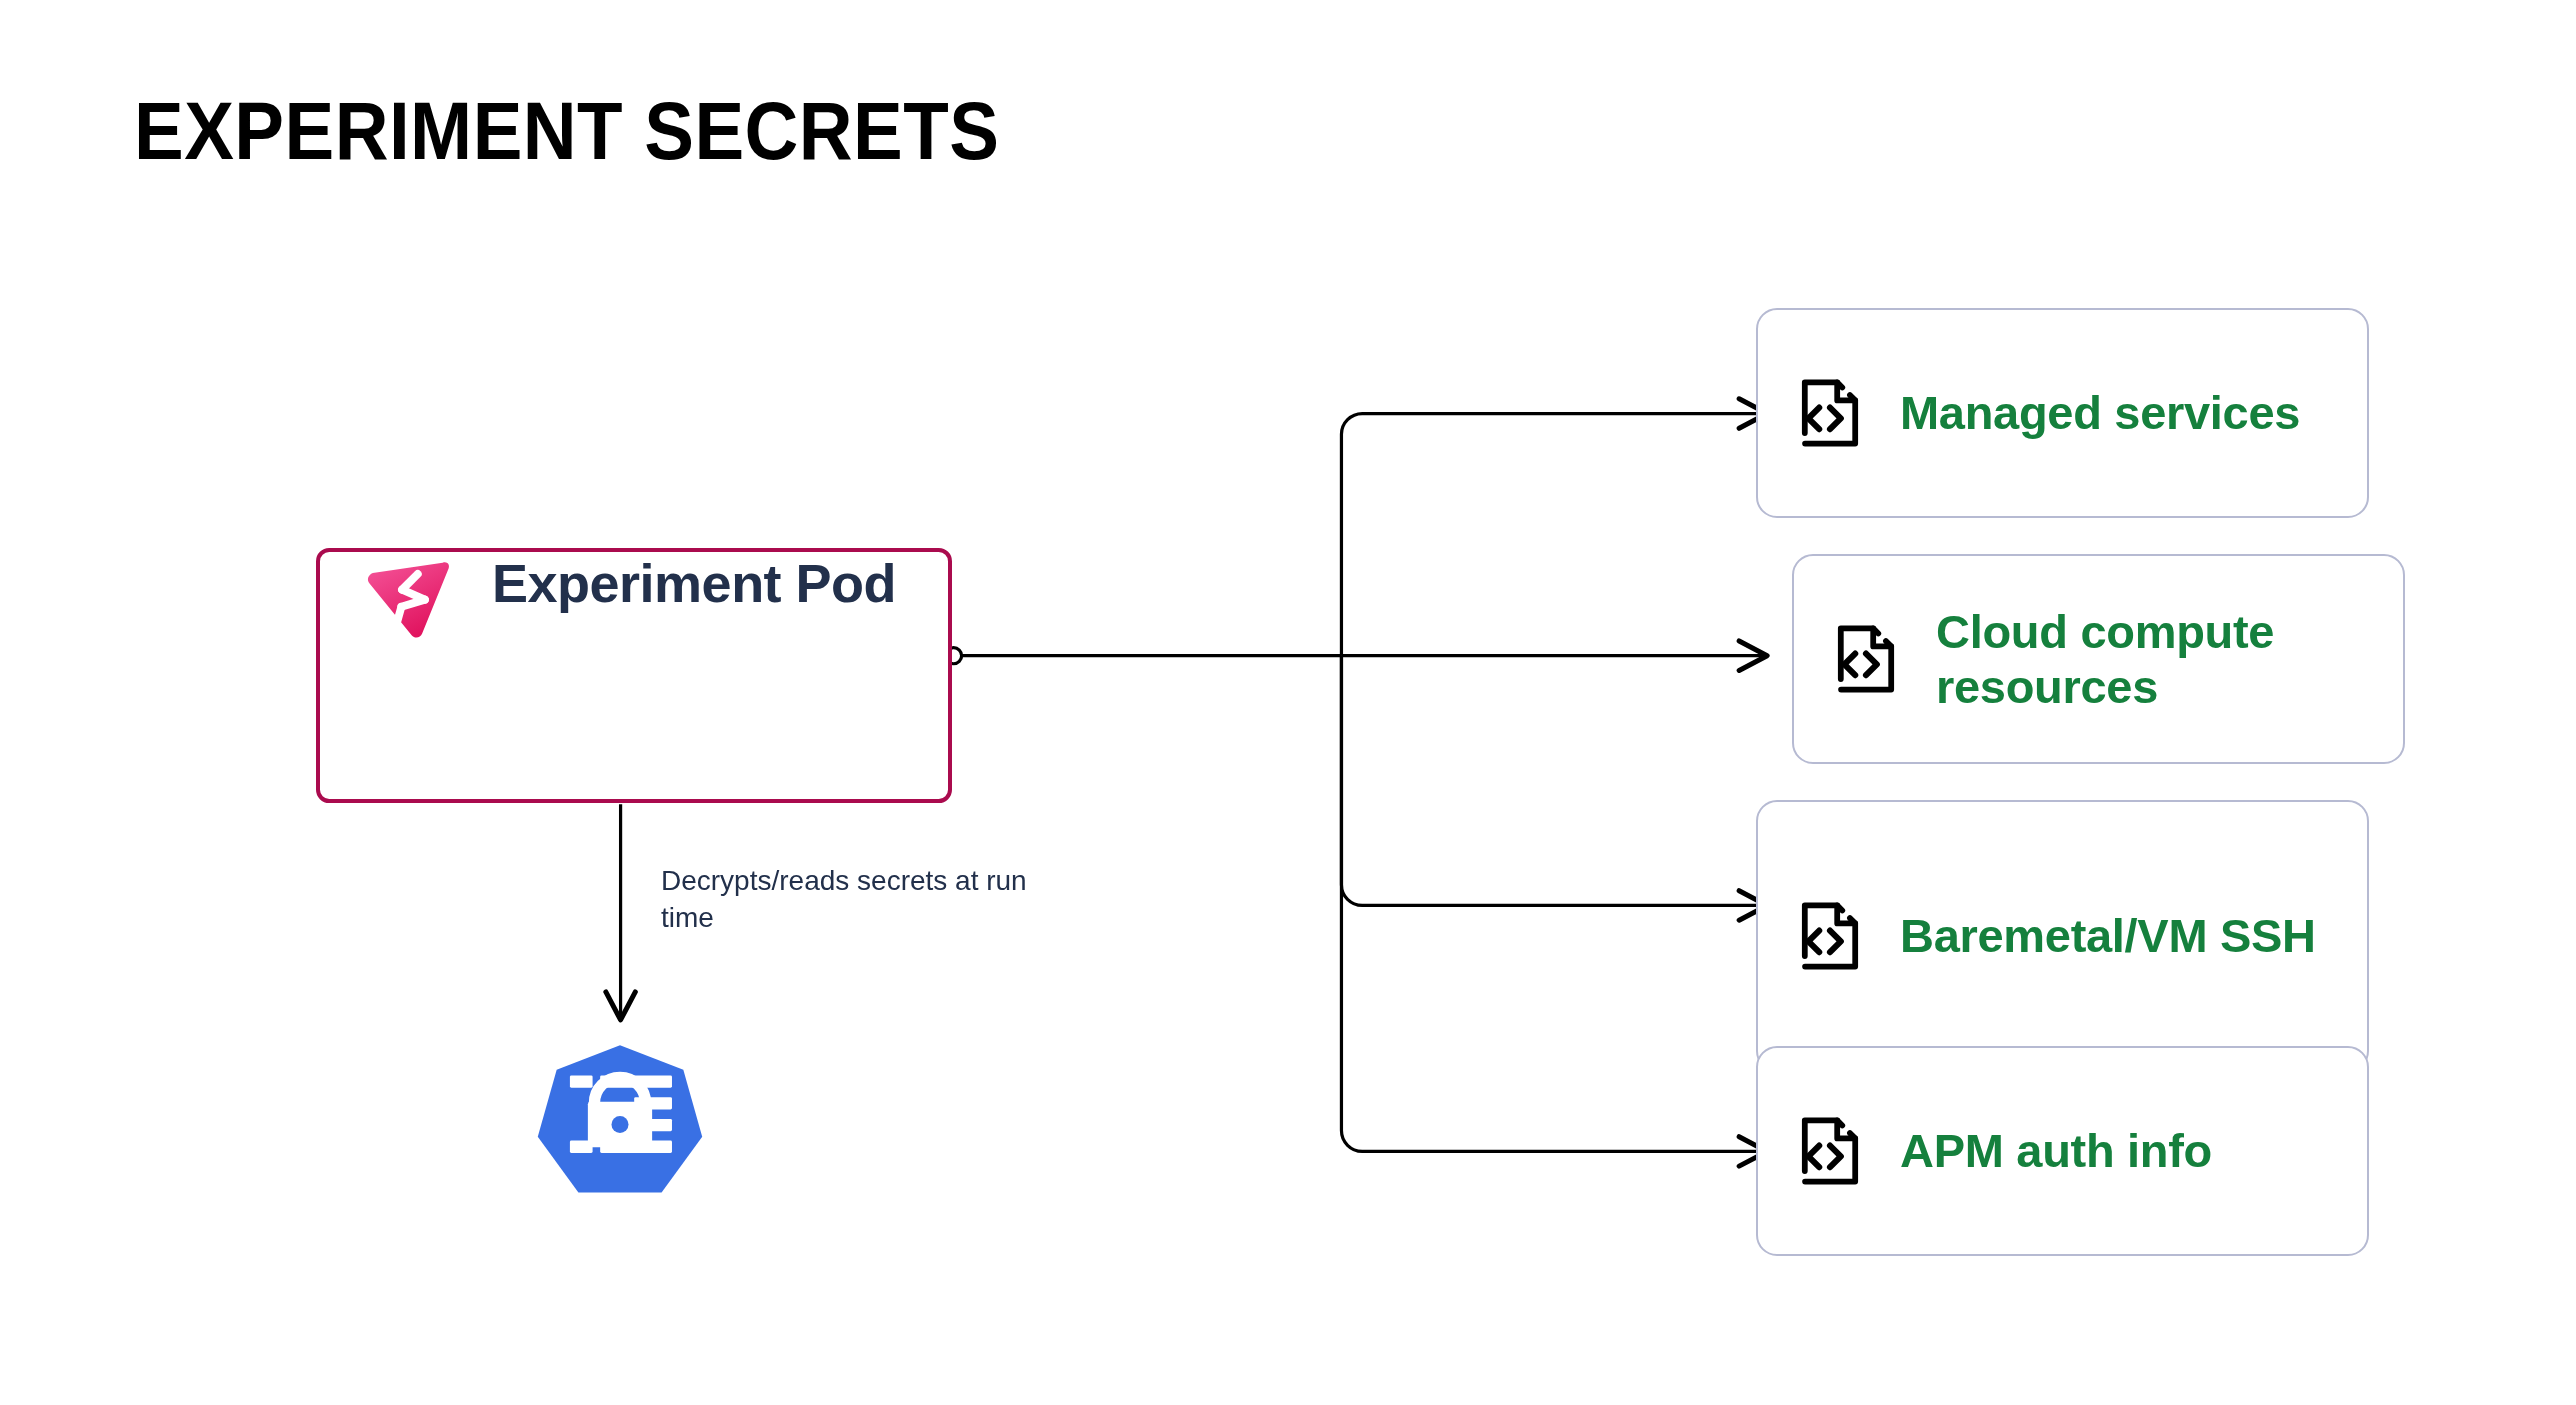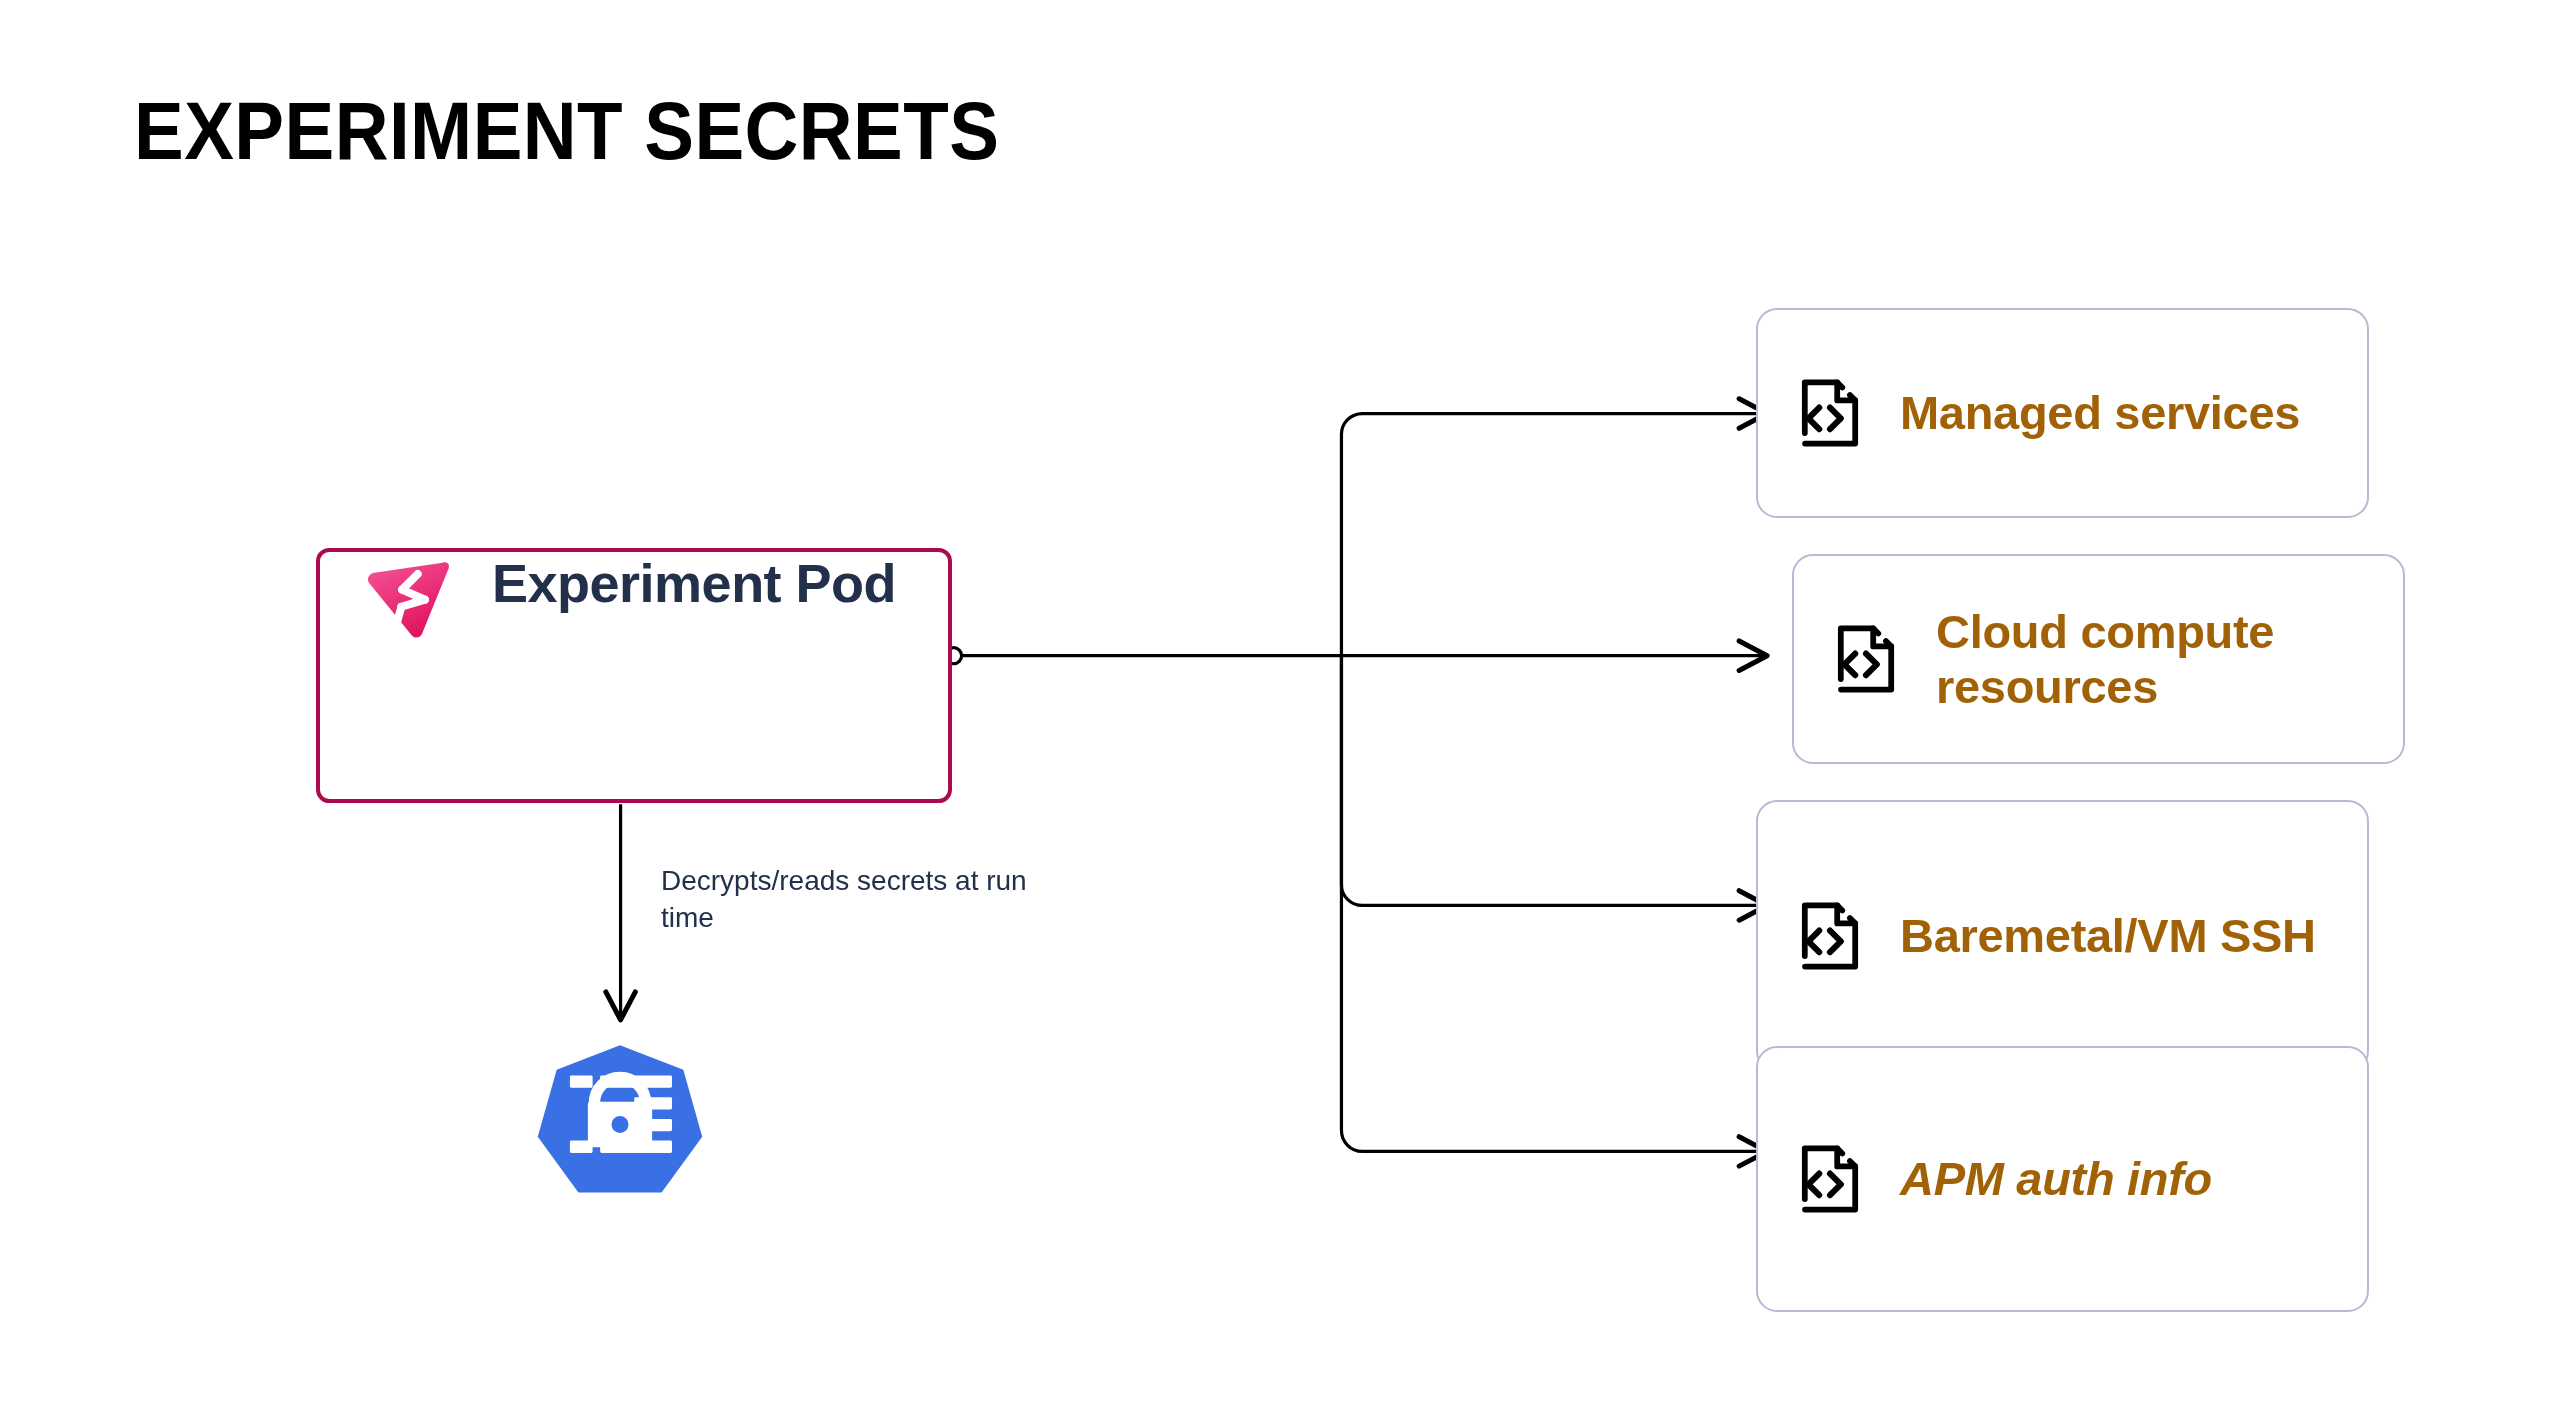--- a/index.html
+++ b/index.html
@@ -117,27 +117,27 @@
     width: 68px;
     height: 72px;
     flex: 0 0 auto;
     display: block;
   }
   .card-label {
     margin-left: 36px;
     font-size: 47px;
     font-weight: 700;
     line-height: 1.18;
-    color: #a16207;
+    color: #15803d;
     letter-spacing: -0.3px;
   }
   #card-0 { top: 308px;  height: 210px; }
   #card-1 { top: 554px;  height: 210px; margin-left: 36px; }
   #card-2 { top: 800px;  height: 272px; }
-  #card-3 { top: 1046px; height: 266px; font-style: italic; }
+  #card-3 { top: 1046px; height: 210px; }
 </style>
 </head>
 <body>
 
 <div id="canvas">
 
   <div id="page-title">EXPERIMENT SECRETS</div>
 
   <svg id="connectors" viewBox="0 0 2723 1486">
     <defs>

